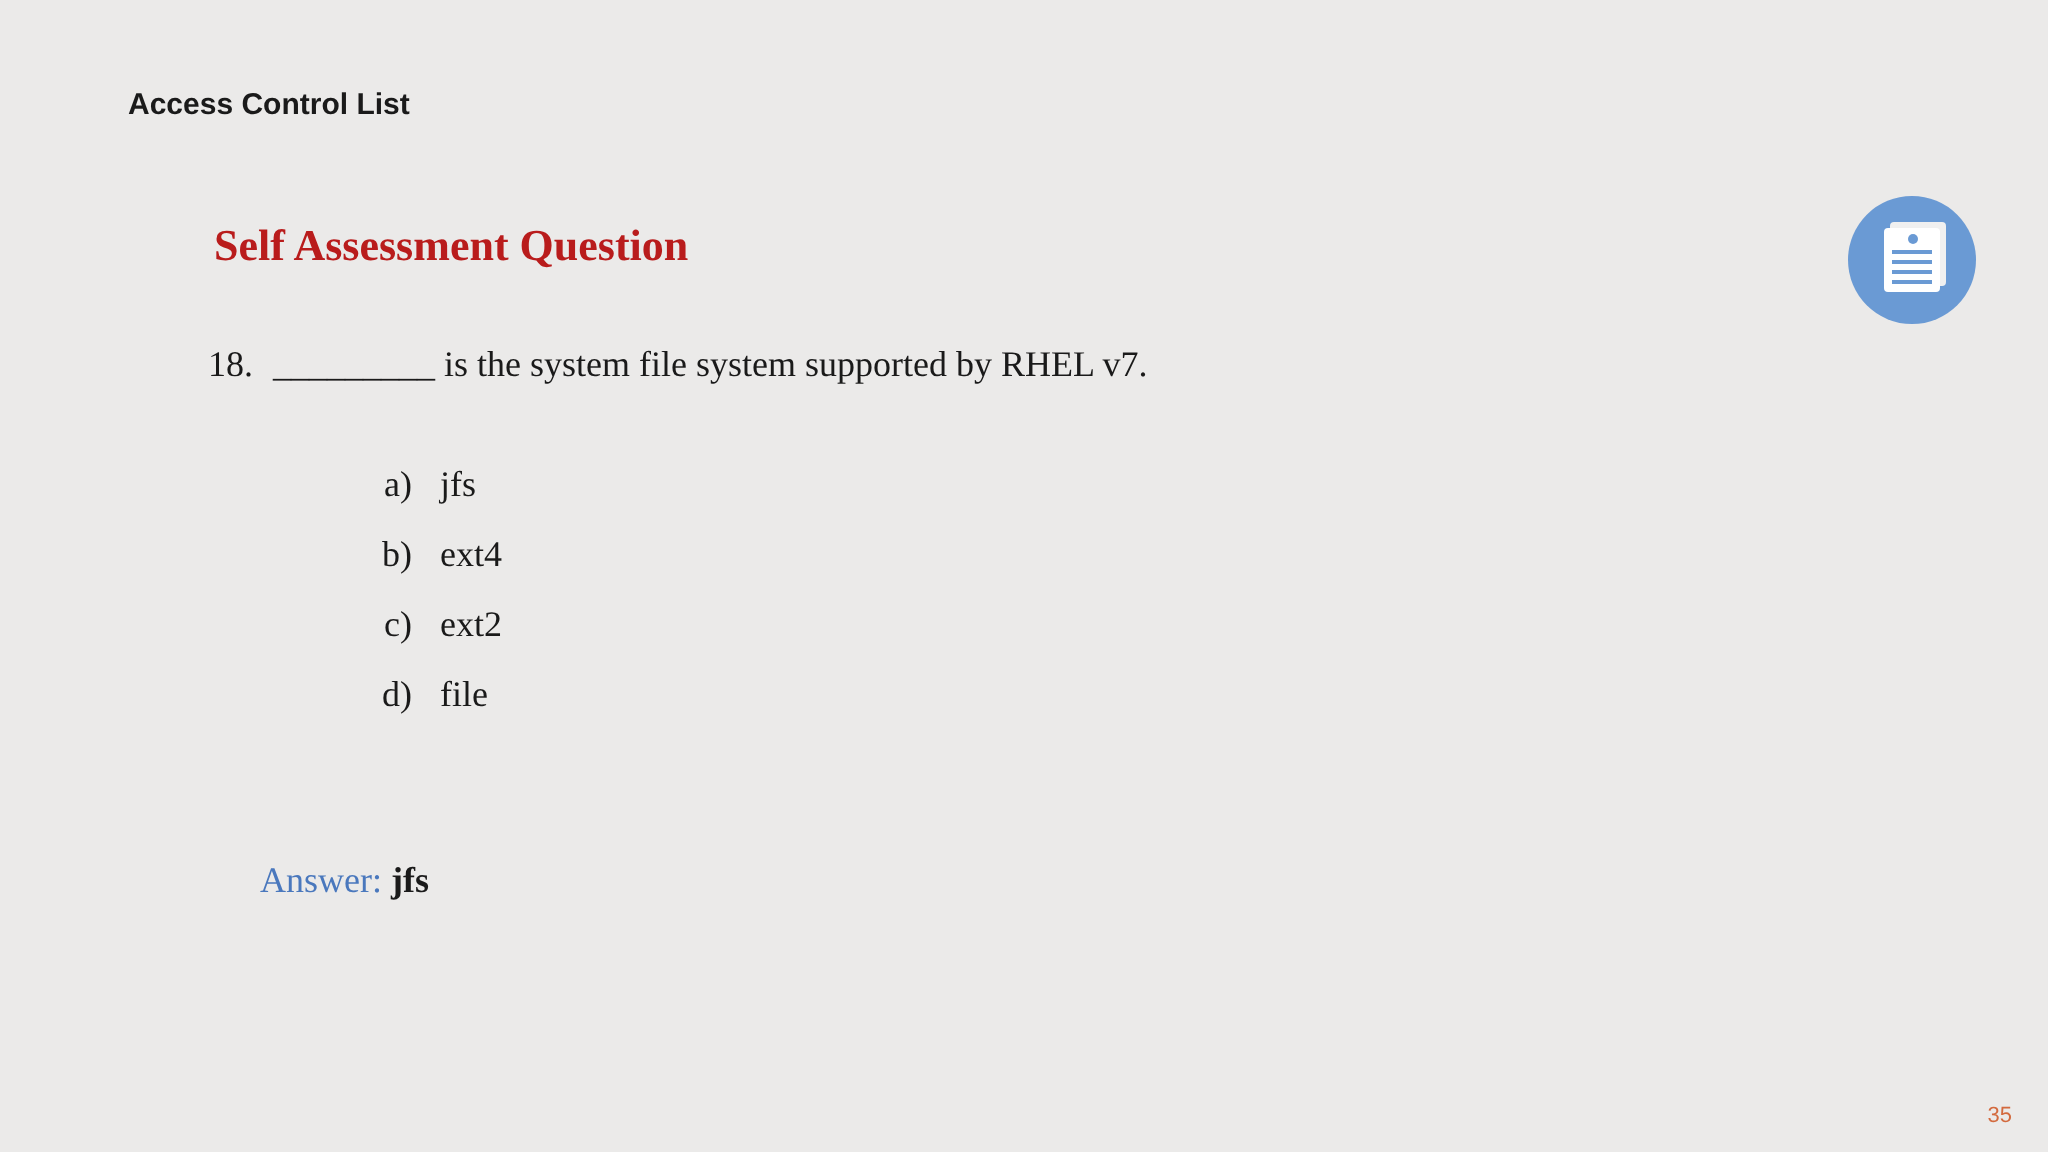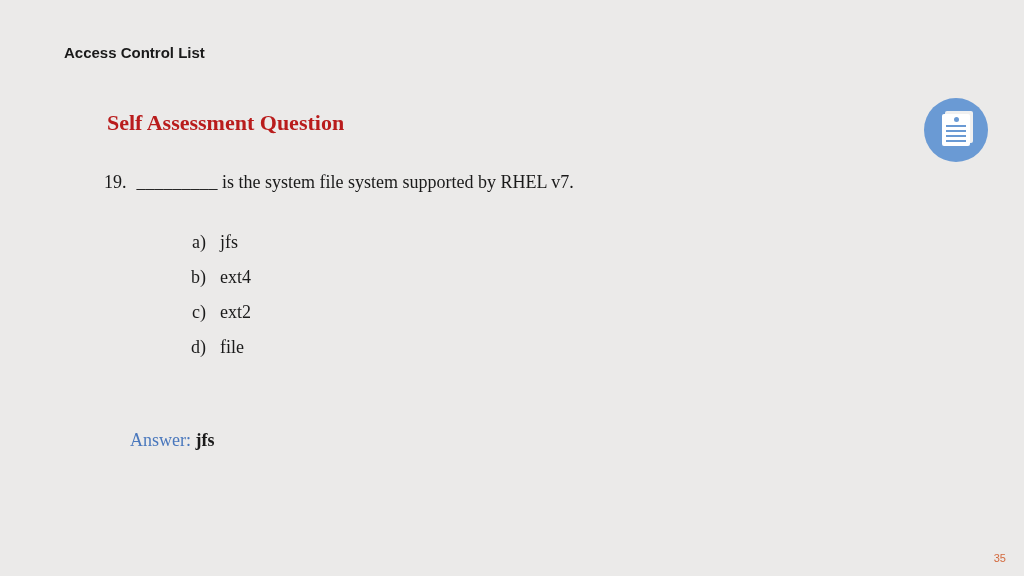--- a/index.html
+++ b/index.html
@@ -141,21 +141,21 @@
       <div class="badge-dot"></div>
       <div class="badge-line"></div>
       <div class="badge-line"></div>
       <div class="badge-line"></div>
       <div class="badge-line"></div>
     </div>
   </div>
 </div>
 
 <div class="question">
-  <span>19.</span>
+  <span>18.</span>
   <span>_________ is the system file system supported by RHEL v7.</span>
 </div>
 
 <div class="options">
   <div class="option-row">
     <span class="option-letter">a)</span>
     <span>jfs</span>
   </div>
   <div class="option-row">
     <span class="option-letter">b)</span>

